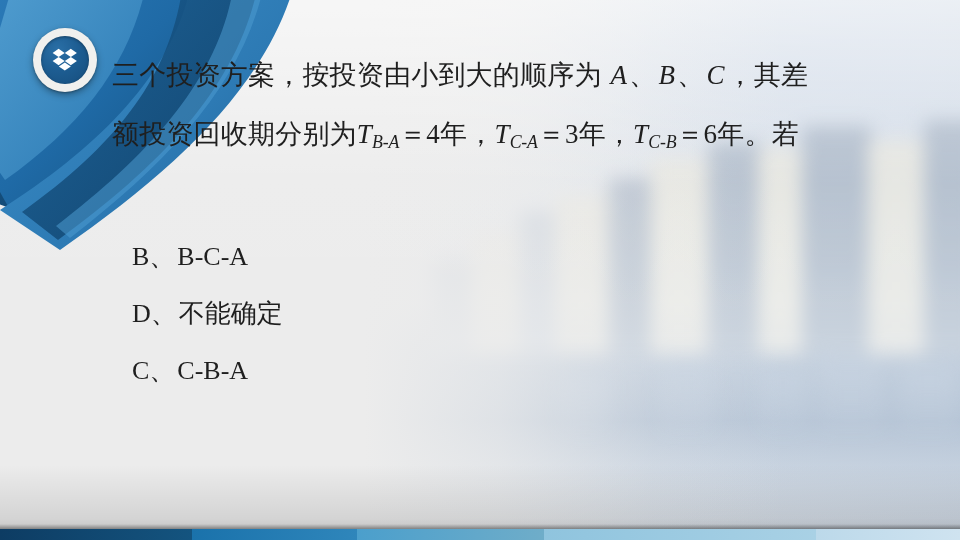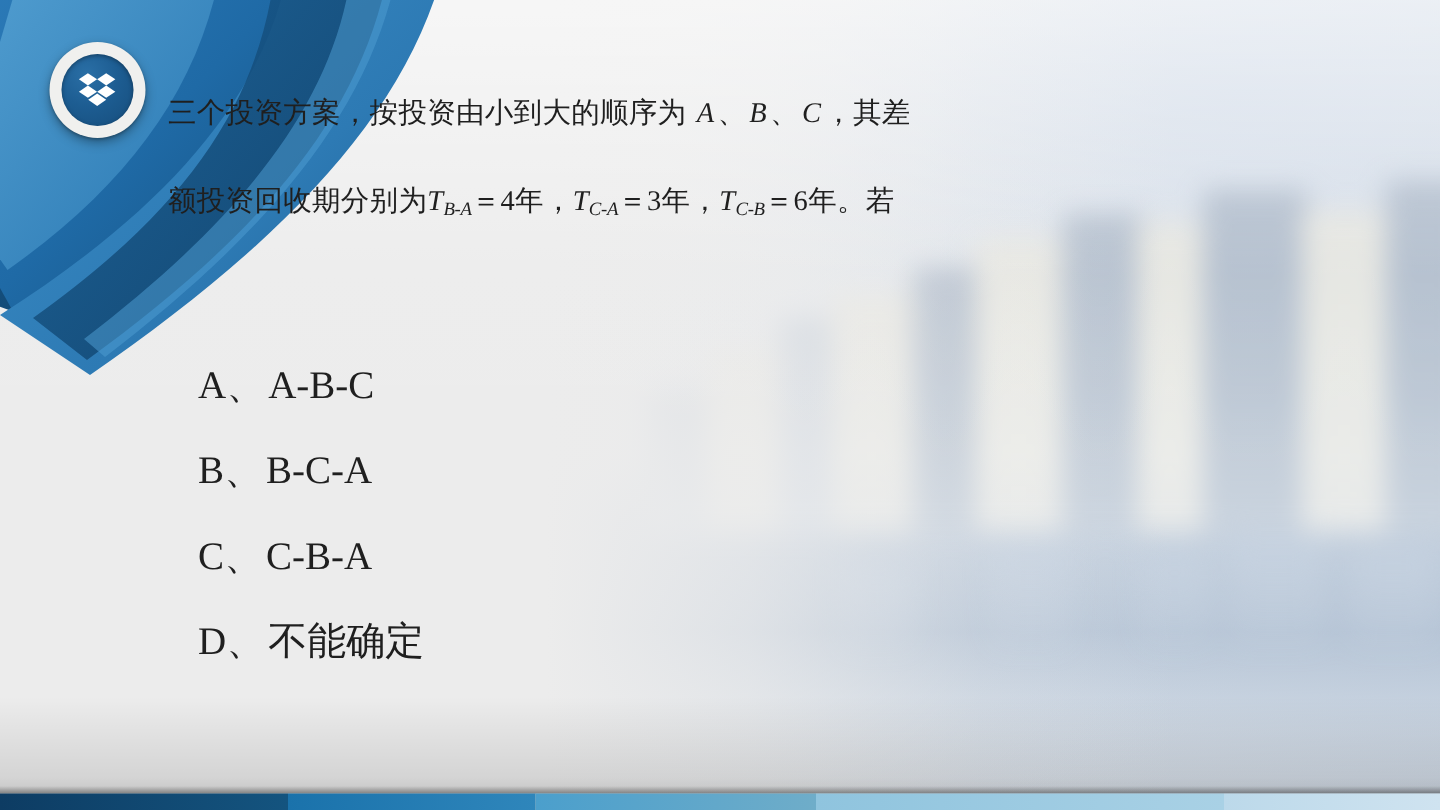--- a/index.html
+++ b/index.html
@@ -126,21 +126,21 @@
     top: 0;
     width: 960px;
     height: 540px;
   }
   .question {
     position: absolute;
     left: 112px;
     top: 46px;
     width: 828px;
     color: #1f1f1f;
-    font-size: 19px;
+    font-size: 27px;
     line-height: 59px;
     letter-spacing: 0.2px;
     text-align: justify;
     font-family: "Liberation Serif", "DejaVu Serif", serif;
   }
   .qline { white-space: nowrap; }
   .var {
     font-style: italic;
     font-family: "Liberation Serif", "DejaVu Serif", serif;
     padding: 0 2px;
@@ -280,24 +280,23 @@
   <div class="content">
 
     <div class="question">
       <div class="qline"><span>三个投资方案，按投资由小到大的顺序为 </span><span class="var">A</span><span>、</span><span class="var">B</span><span>、</span><span class="var">C</span><span>，其差</span></div>
 
       <div class="qline"><span>额投资回收期分别为</span><span class="tvar"><span>T</span><sub>B-A</sub></span><span>＝4年，</span><span class="tvar"><span>T</span><sub>C-A</sub></span><span>＝3年，</span><span class="tvar"><span>T</span><sub>C-B</sub></span><span>＝6年。若</span></div>
 
     </div>
 
     <div class="options">
-      <div class="option"><span class="opt-key">A</span><span class="opt-sep">、</span><span class="opt-val">A-B-C</span></div>
       <div class="option"><span class="opt-key">B</span><span class="opt-sep">、</span><span class="opt-val">B-C-A</span></div>
+      <div class="option"><span class="opt-key">D</span><span class="opt-sep">、</span><span class="opt-val">不能确定</span></div>
       <div class="option"><span class="opt-key">C</span><span class="opt-sep">、</span><span class="opt-val">C-B-A</span></div>
-      <div class="option"><span class="opt-key">D</span><span class="opt-sep">、</span><span class="opt-val">不能确定</span></div>
     </div>
 
   </div>
 
   <div class="footer-shadow"></div>
   <div class="footer">
     <div class="fseg s1"></div>
     <div class="fseg s2"></div>
     <div class="fseg s3"></div>
     <div class="fseg s4"></div>

